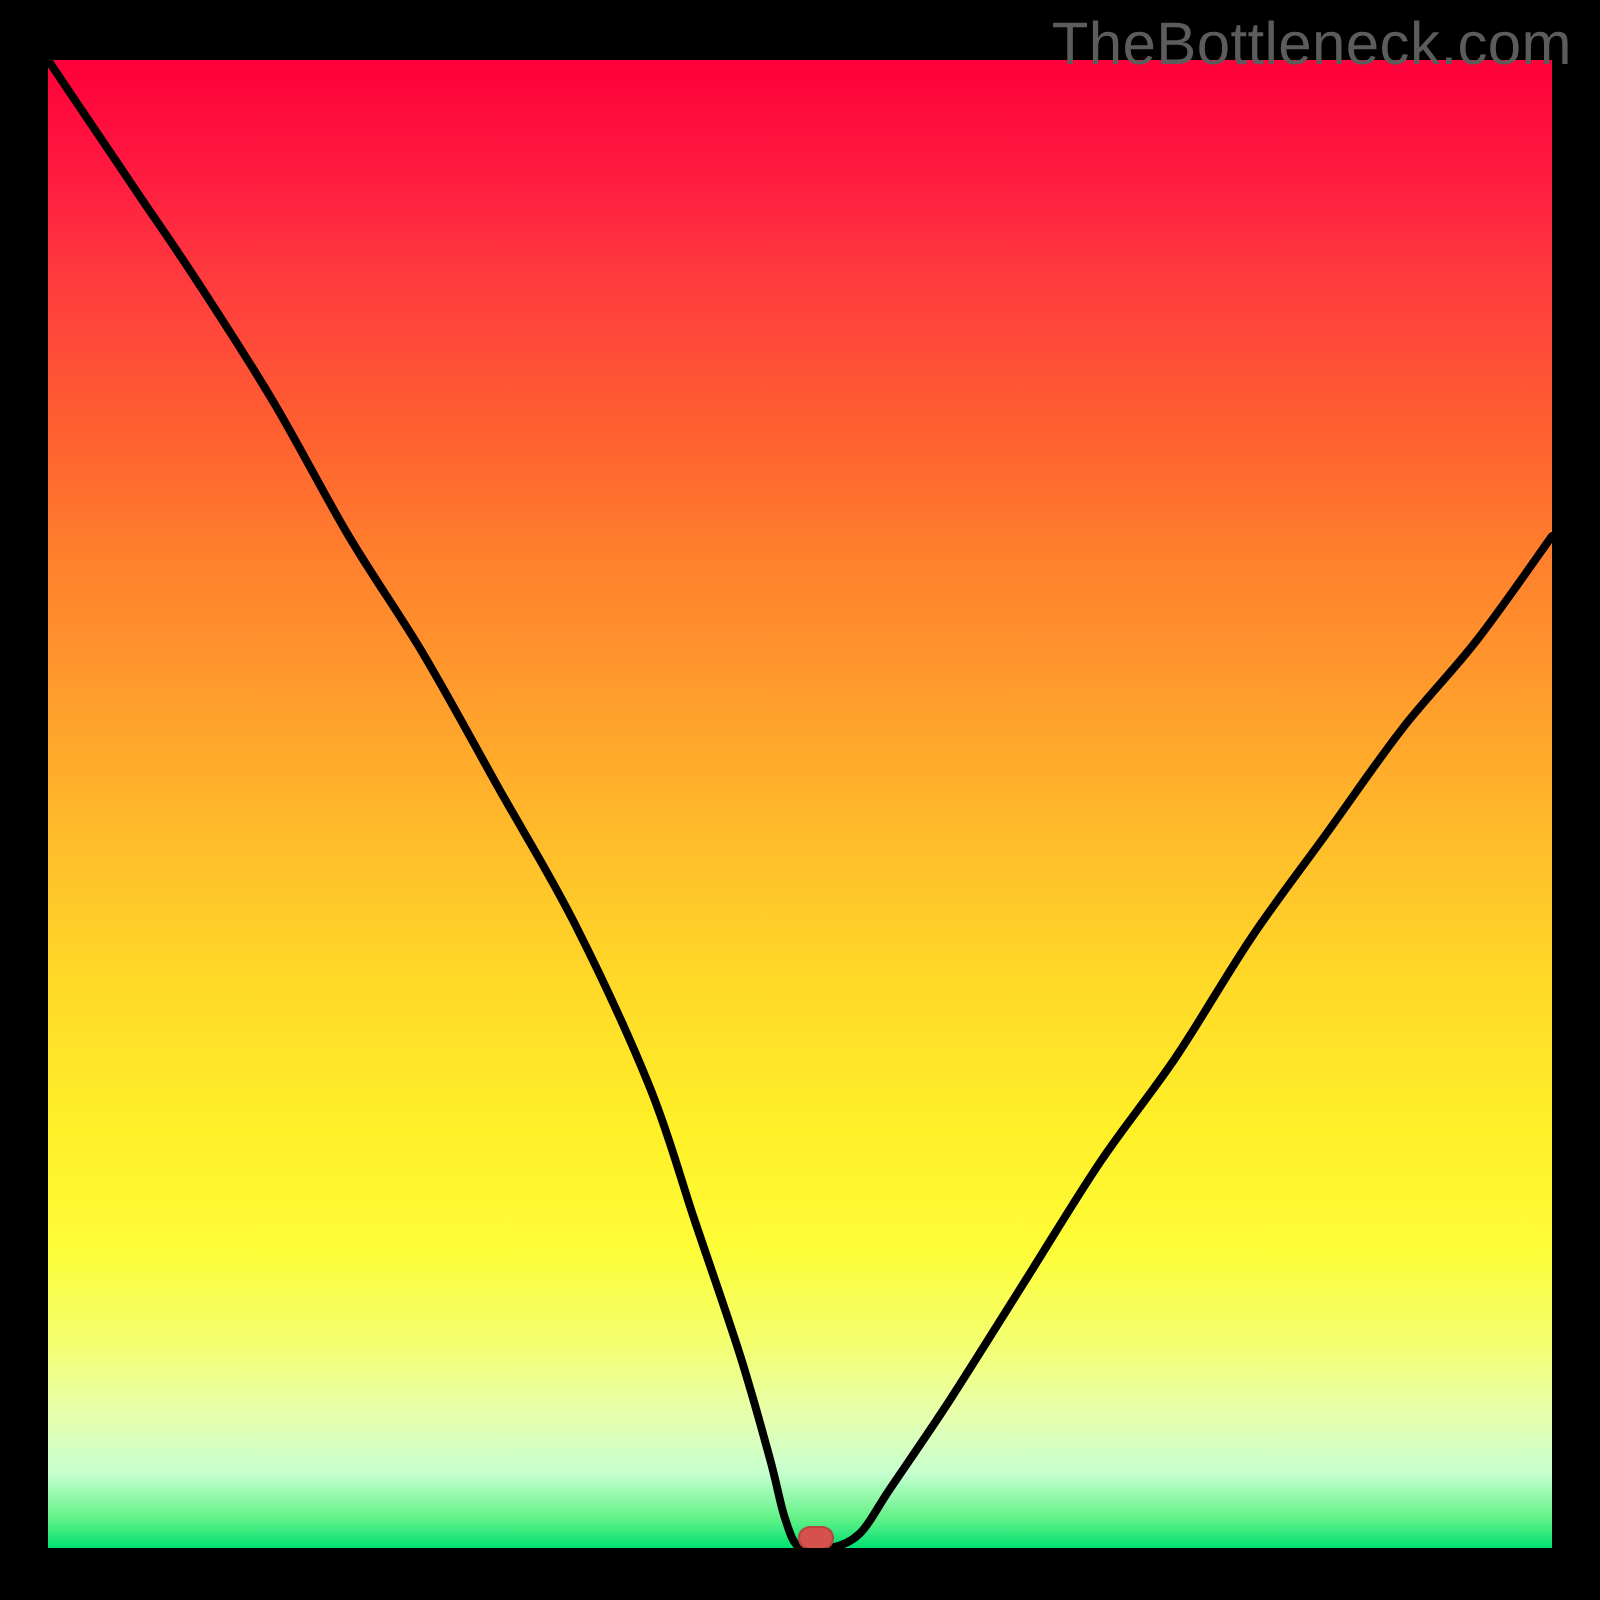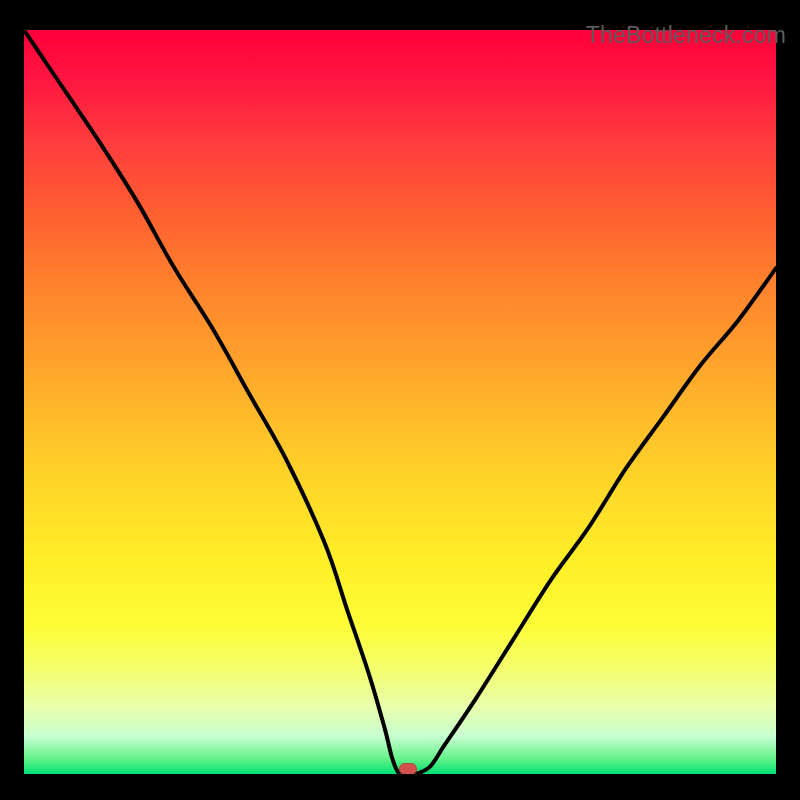--- a/index.html
+++ b/index.html
@@ -12,24 +12,24 @@
     font-family: Arial, Helvetica, sans-serif;
   }
   .frame {
     position: relative;
     width: 800px;
     height: 800px;
     background: #000;
   }
   .watermark {
     position: absolute;
-    top: 22px;
+    top: 6px;
     right: 14px;
     color: #5c5c5c;
-    font-size: 23px;
+    font-size: 30px;
     font-weight: 500;
     letter-spacing: 0.2px;
     z-index: 10;
   }
   .plot-area {
     position: absolute;
     left: 24px;
     top: 30px;
     width: 752px;
     height: 744px;

